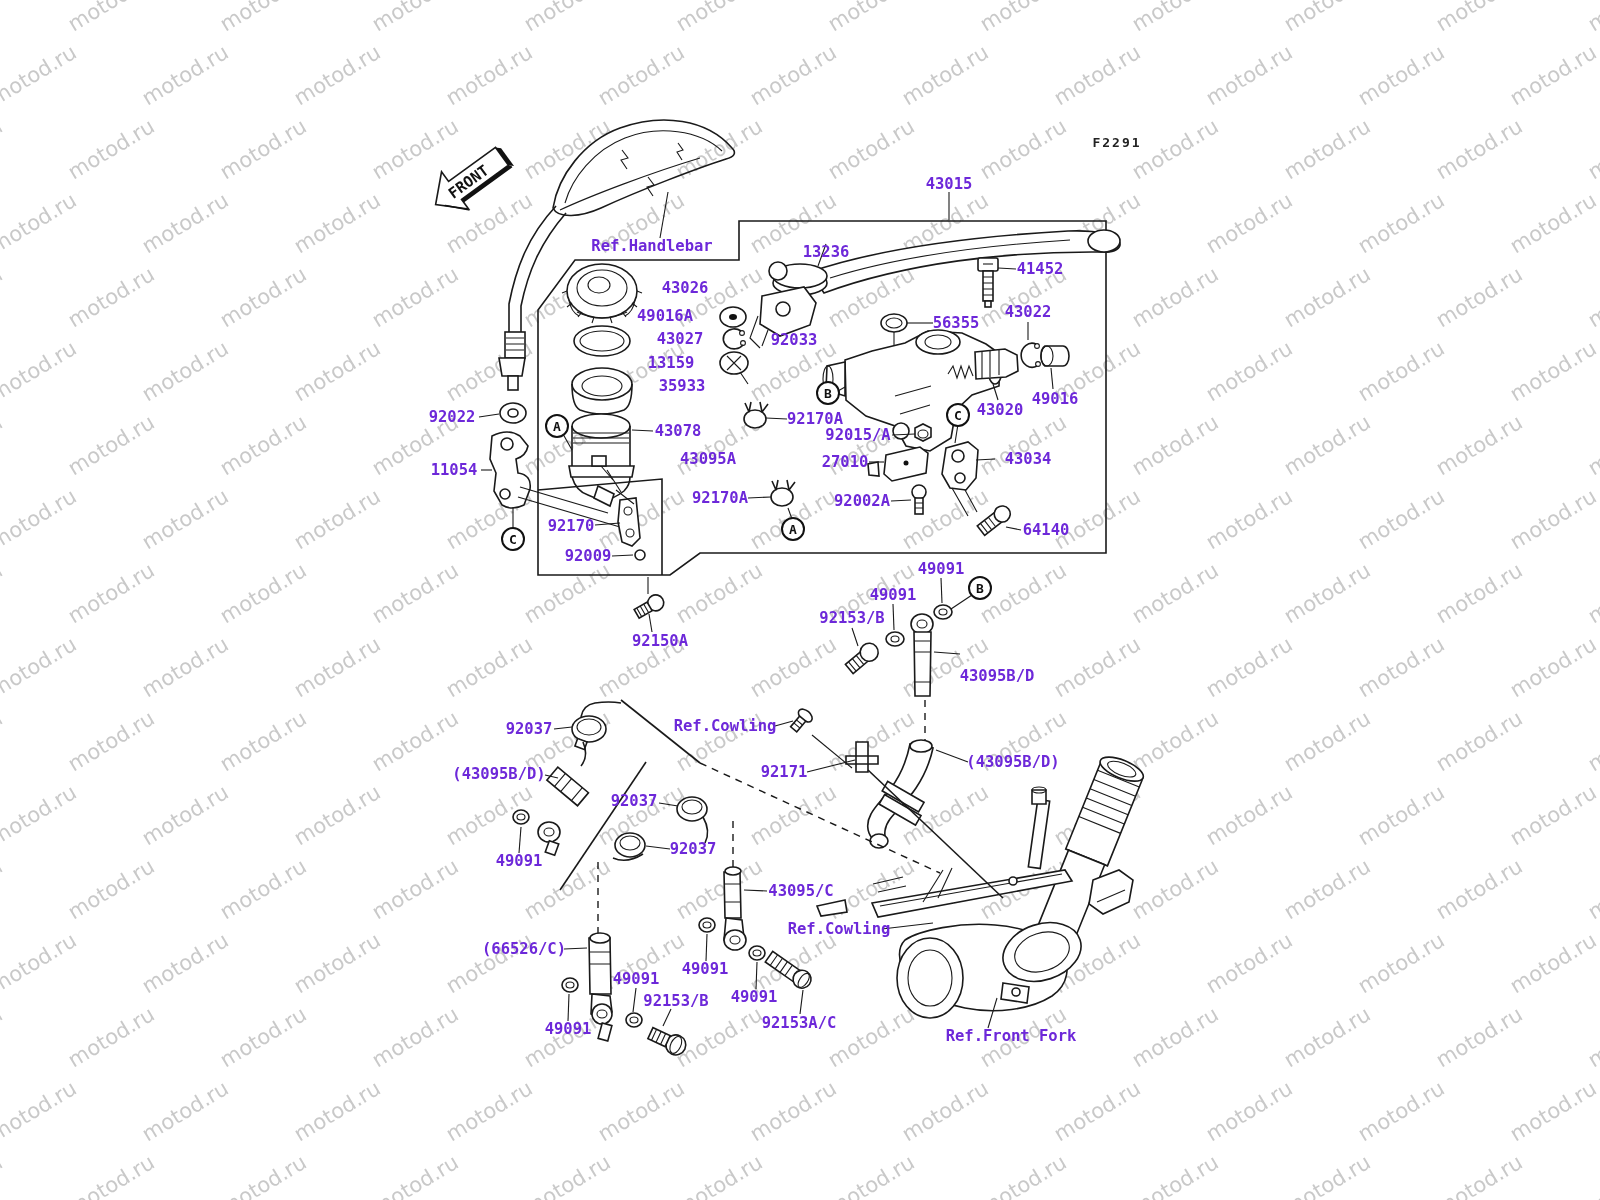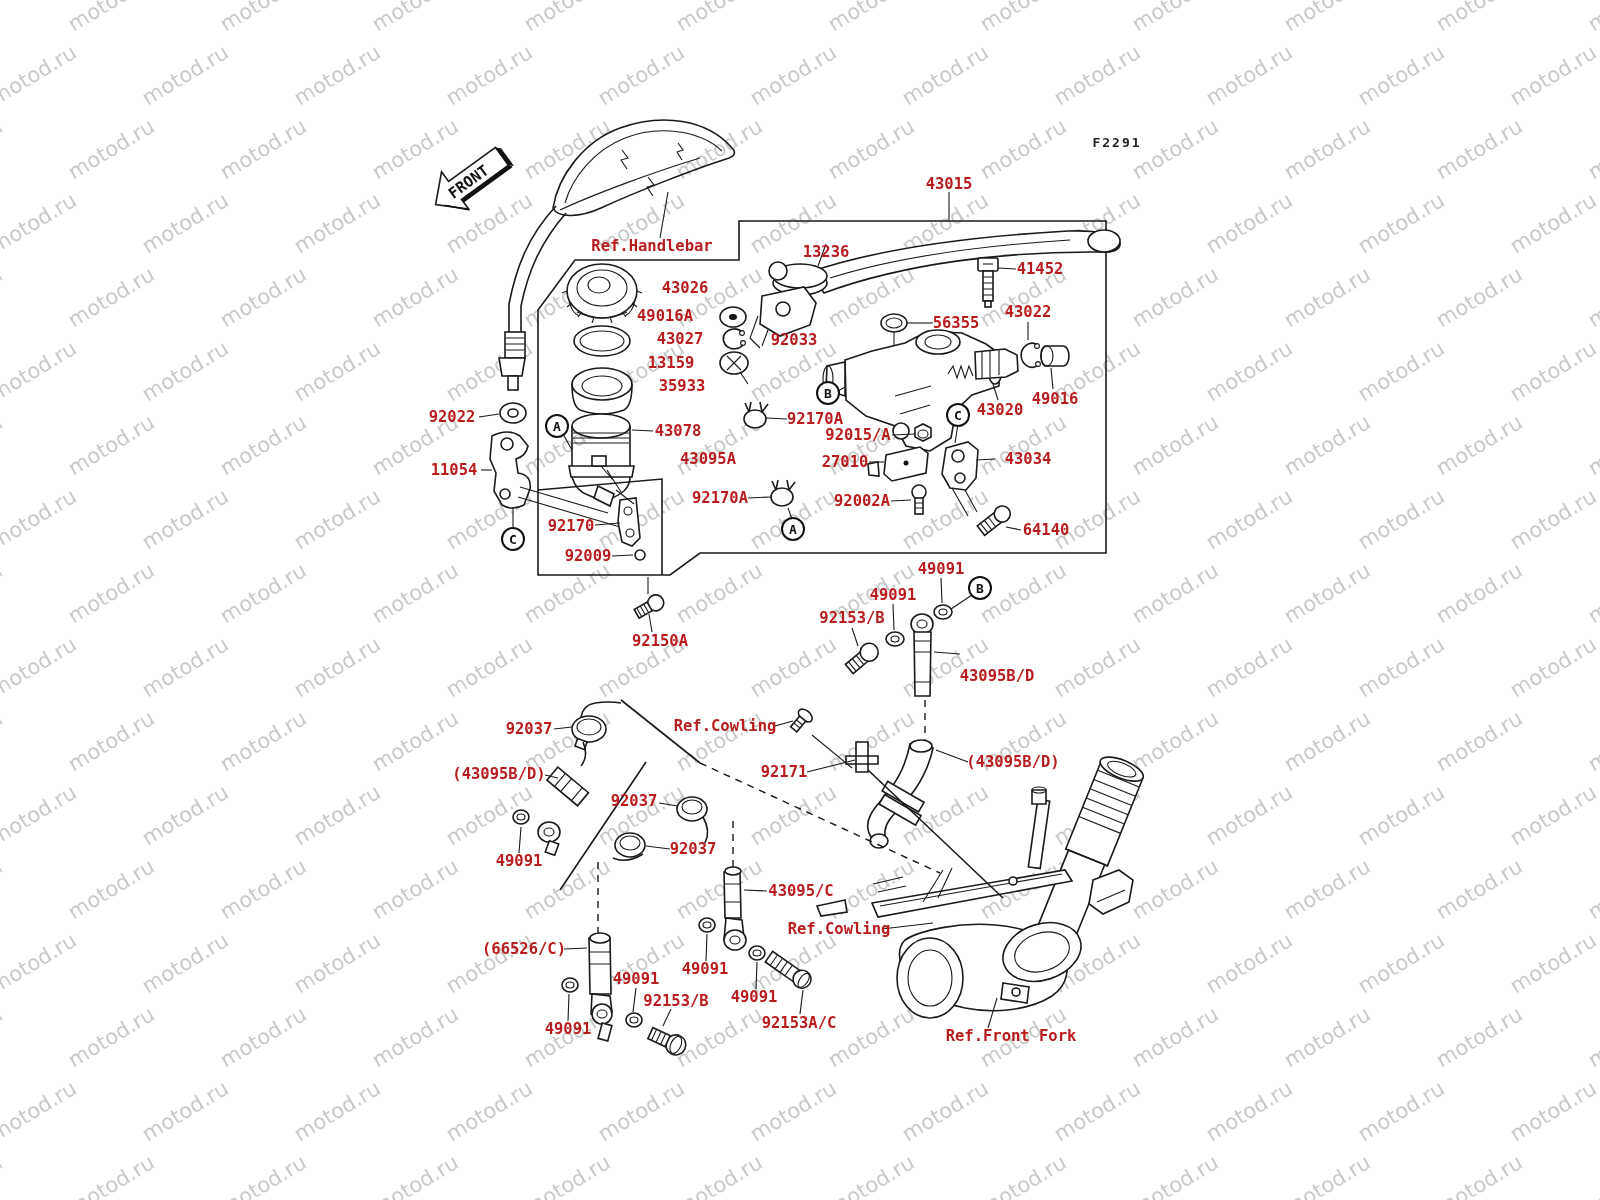--- a/index.html
+++ b/index.html
@@ -4,21 +4,21 @@
 <style>
   html,body{margin:0;padding:0;background:#fff;}
   #stage{position:relative;width:1600px;height:1200px;overflow:hidden;background:#fff;
          font-family:"DejaVu Sans Mono","Liberation Mono",monospace;}
   #watermarks{position:absolute;left:0;top:0;width:1600px;height:1200px;z-index:1;}
   .wm{position:absolute;font-family:"DejaVu Sans",sans-serif;font-size:21px;font-weight:400;
       white-space:nowrap;transform:rotate(-31deg);transform-origin:left center;user-select:none;}
   #diagram{position:absolute;left:0;top:0;z-index:2;}
   #labels{position:absolute;left:0;top:0;width:1600px;height:1200px;z-index:3;}
   .plabel{position:absolute;transform:translate(-50%,-50%);font-weight:bold;font-size:15.5px;
-          color:#b91c1c;white-space:nowrap;letter-spacing:0px;}
+          color:#6d28d9;white-space:nowrap;letter-spacing:0px;}
   .marker{position:absolute;transform:translate(-50%,-50%);width:20px;height:20px;border:2px solid #111;
           border-radius:50%;font-weight:bold;font-size:13px;color:#111;display:flex;
           align-items:center;justify-content:center;background:#fff;}
   .figcode{position:absolute;transform:translate(-50%,-50%);font-weight:bold;font-size:13px;
            letter-spacing:2px;color:#222;}
   svg .ln{stroke:#1a1a1a;stroke-width:1.6;fill:none;}
   svg .lnf{stroke:#1a1a1a;stroke-width:1.6;fill:#fff;}
   svg .thin{stroke:#1a1a1a;stroke-width:1.1;fill:none;}
   svg .dash{stroke:#1a1a1a;stroke-width:1.4;fill:none;stroke-dasharray:7 6;}
   svg .blk{fill:#111;stroke:none;}

